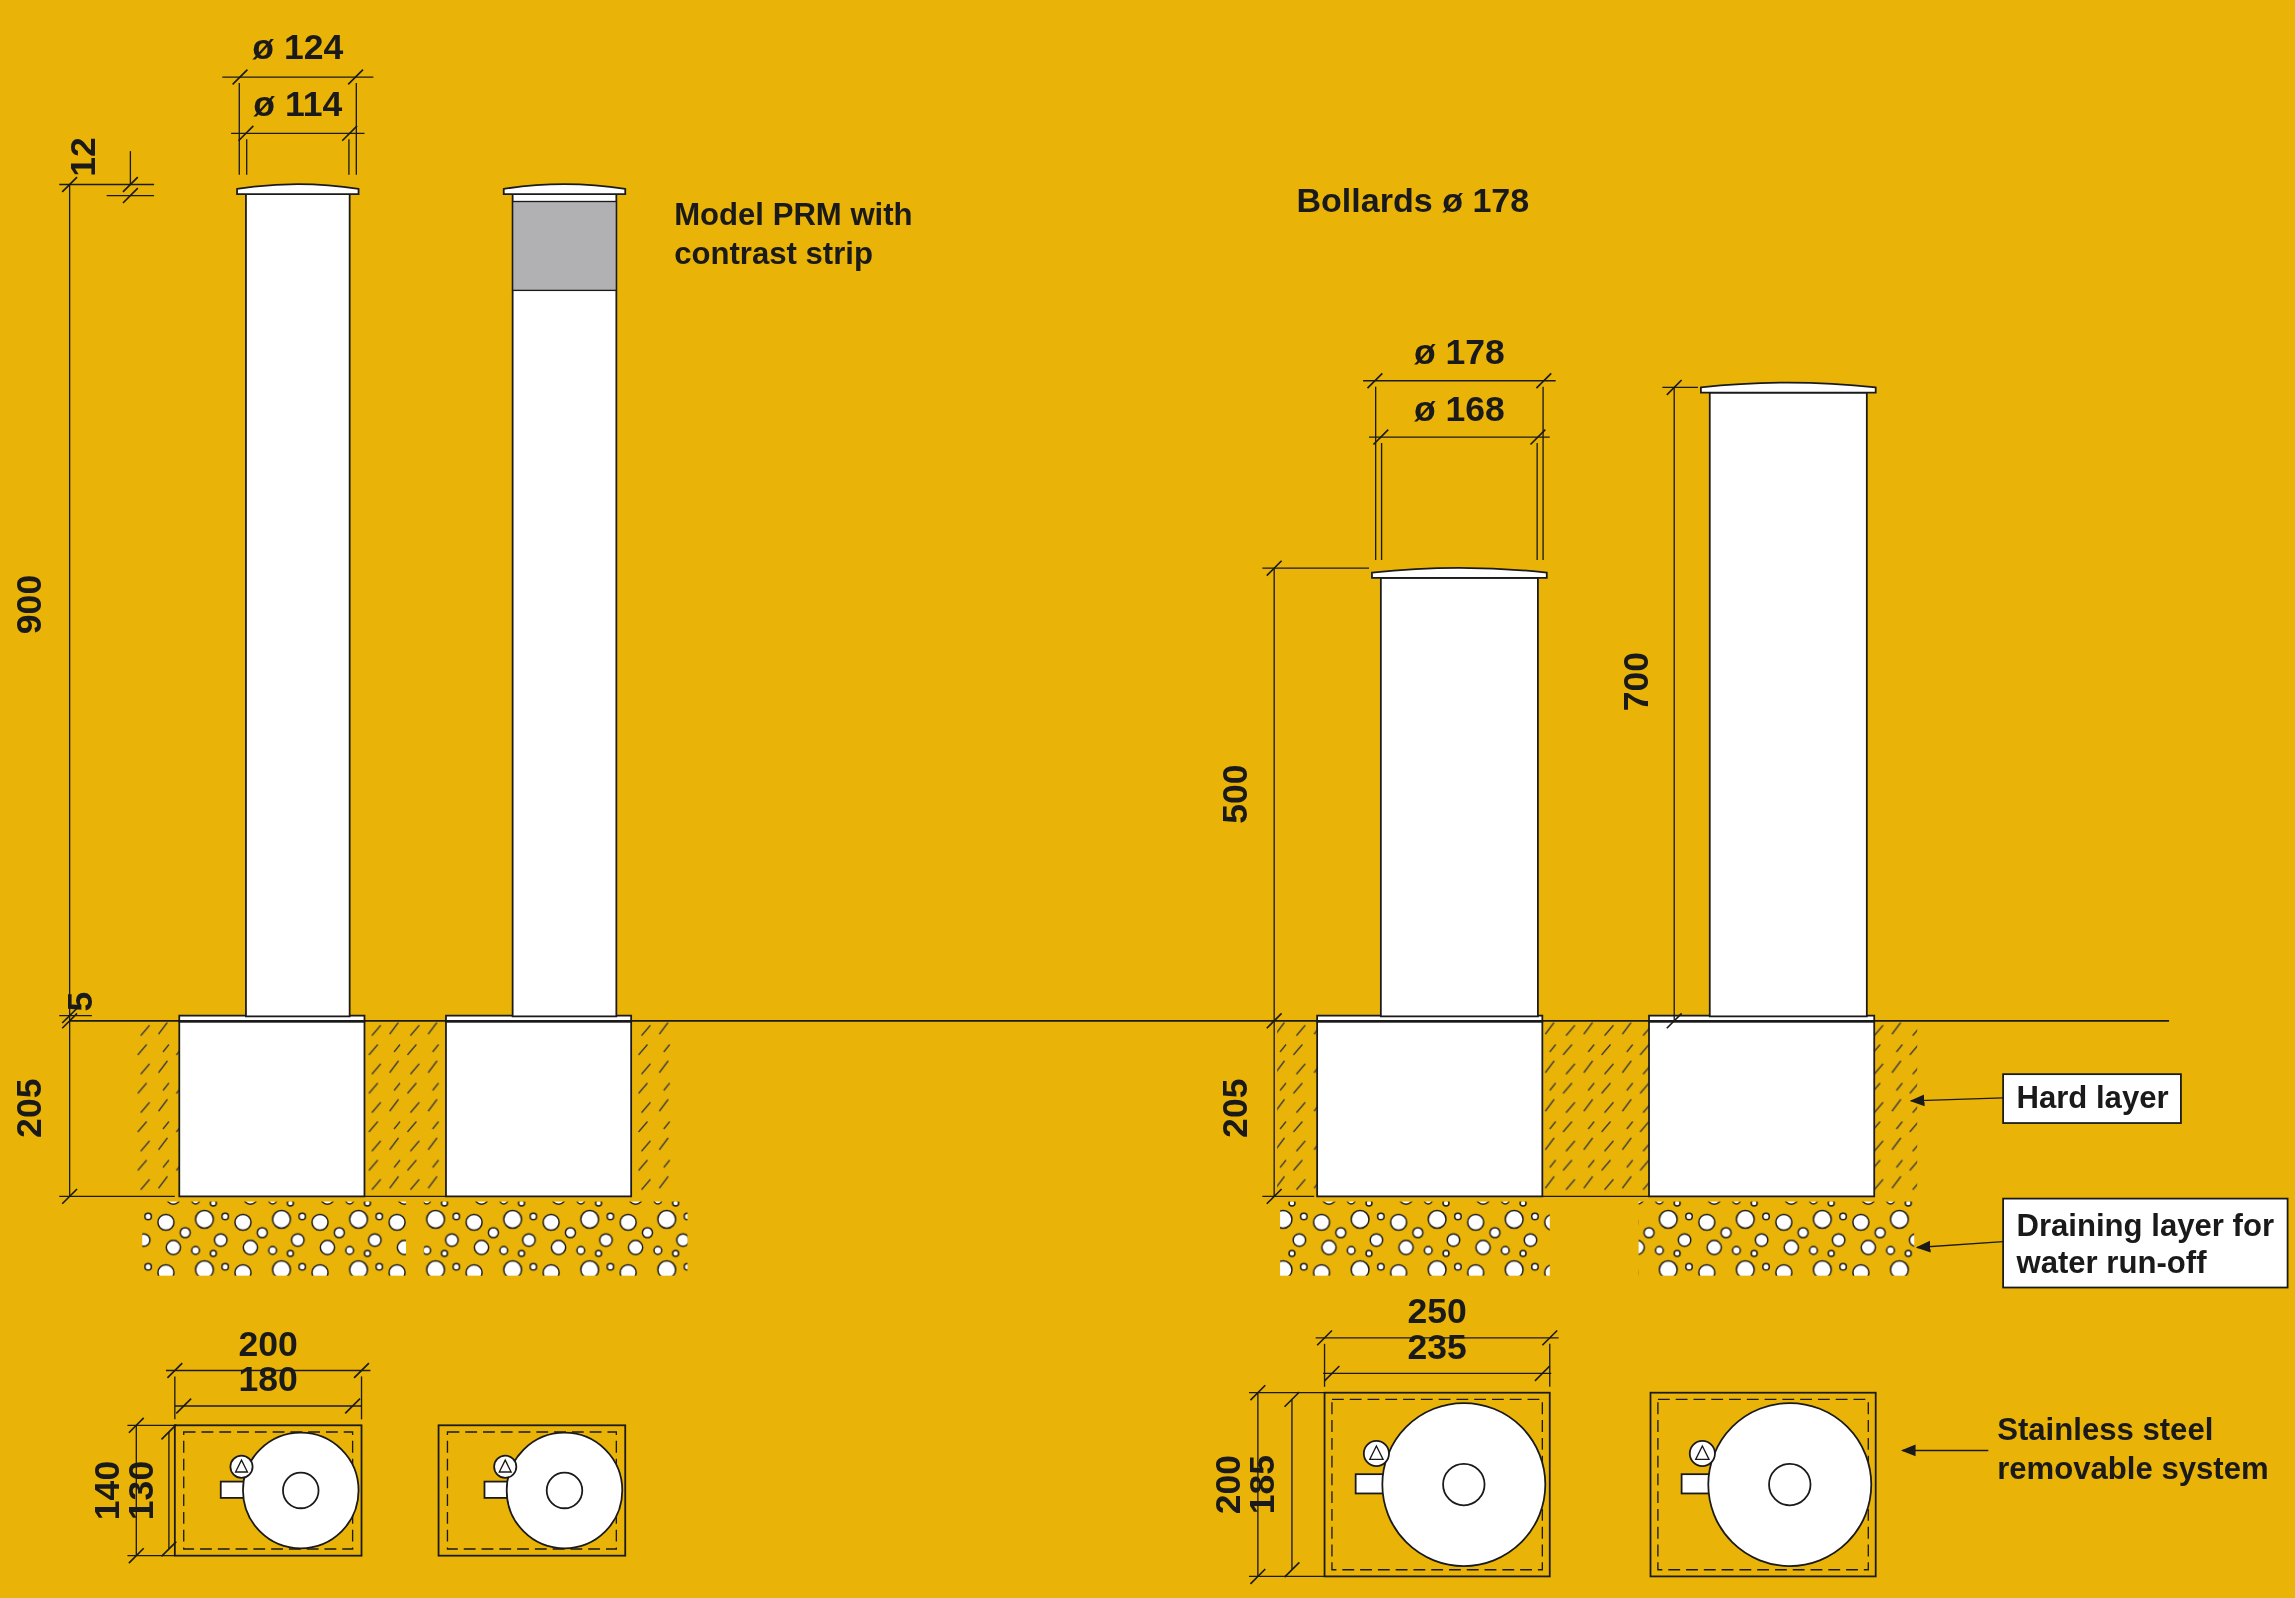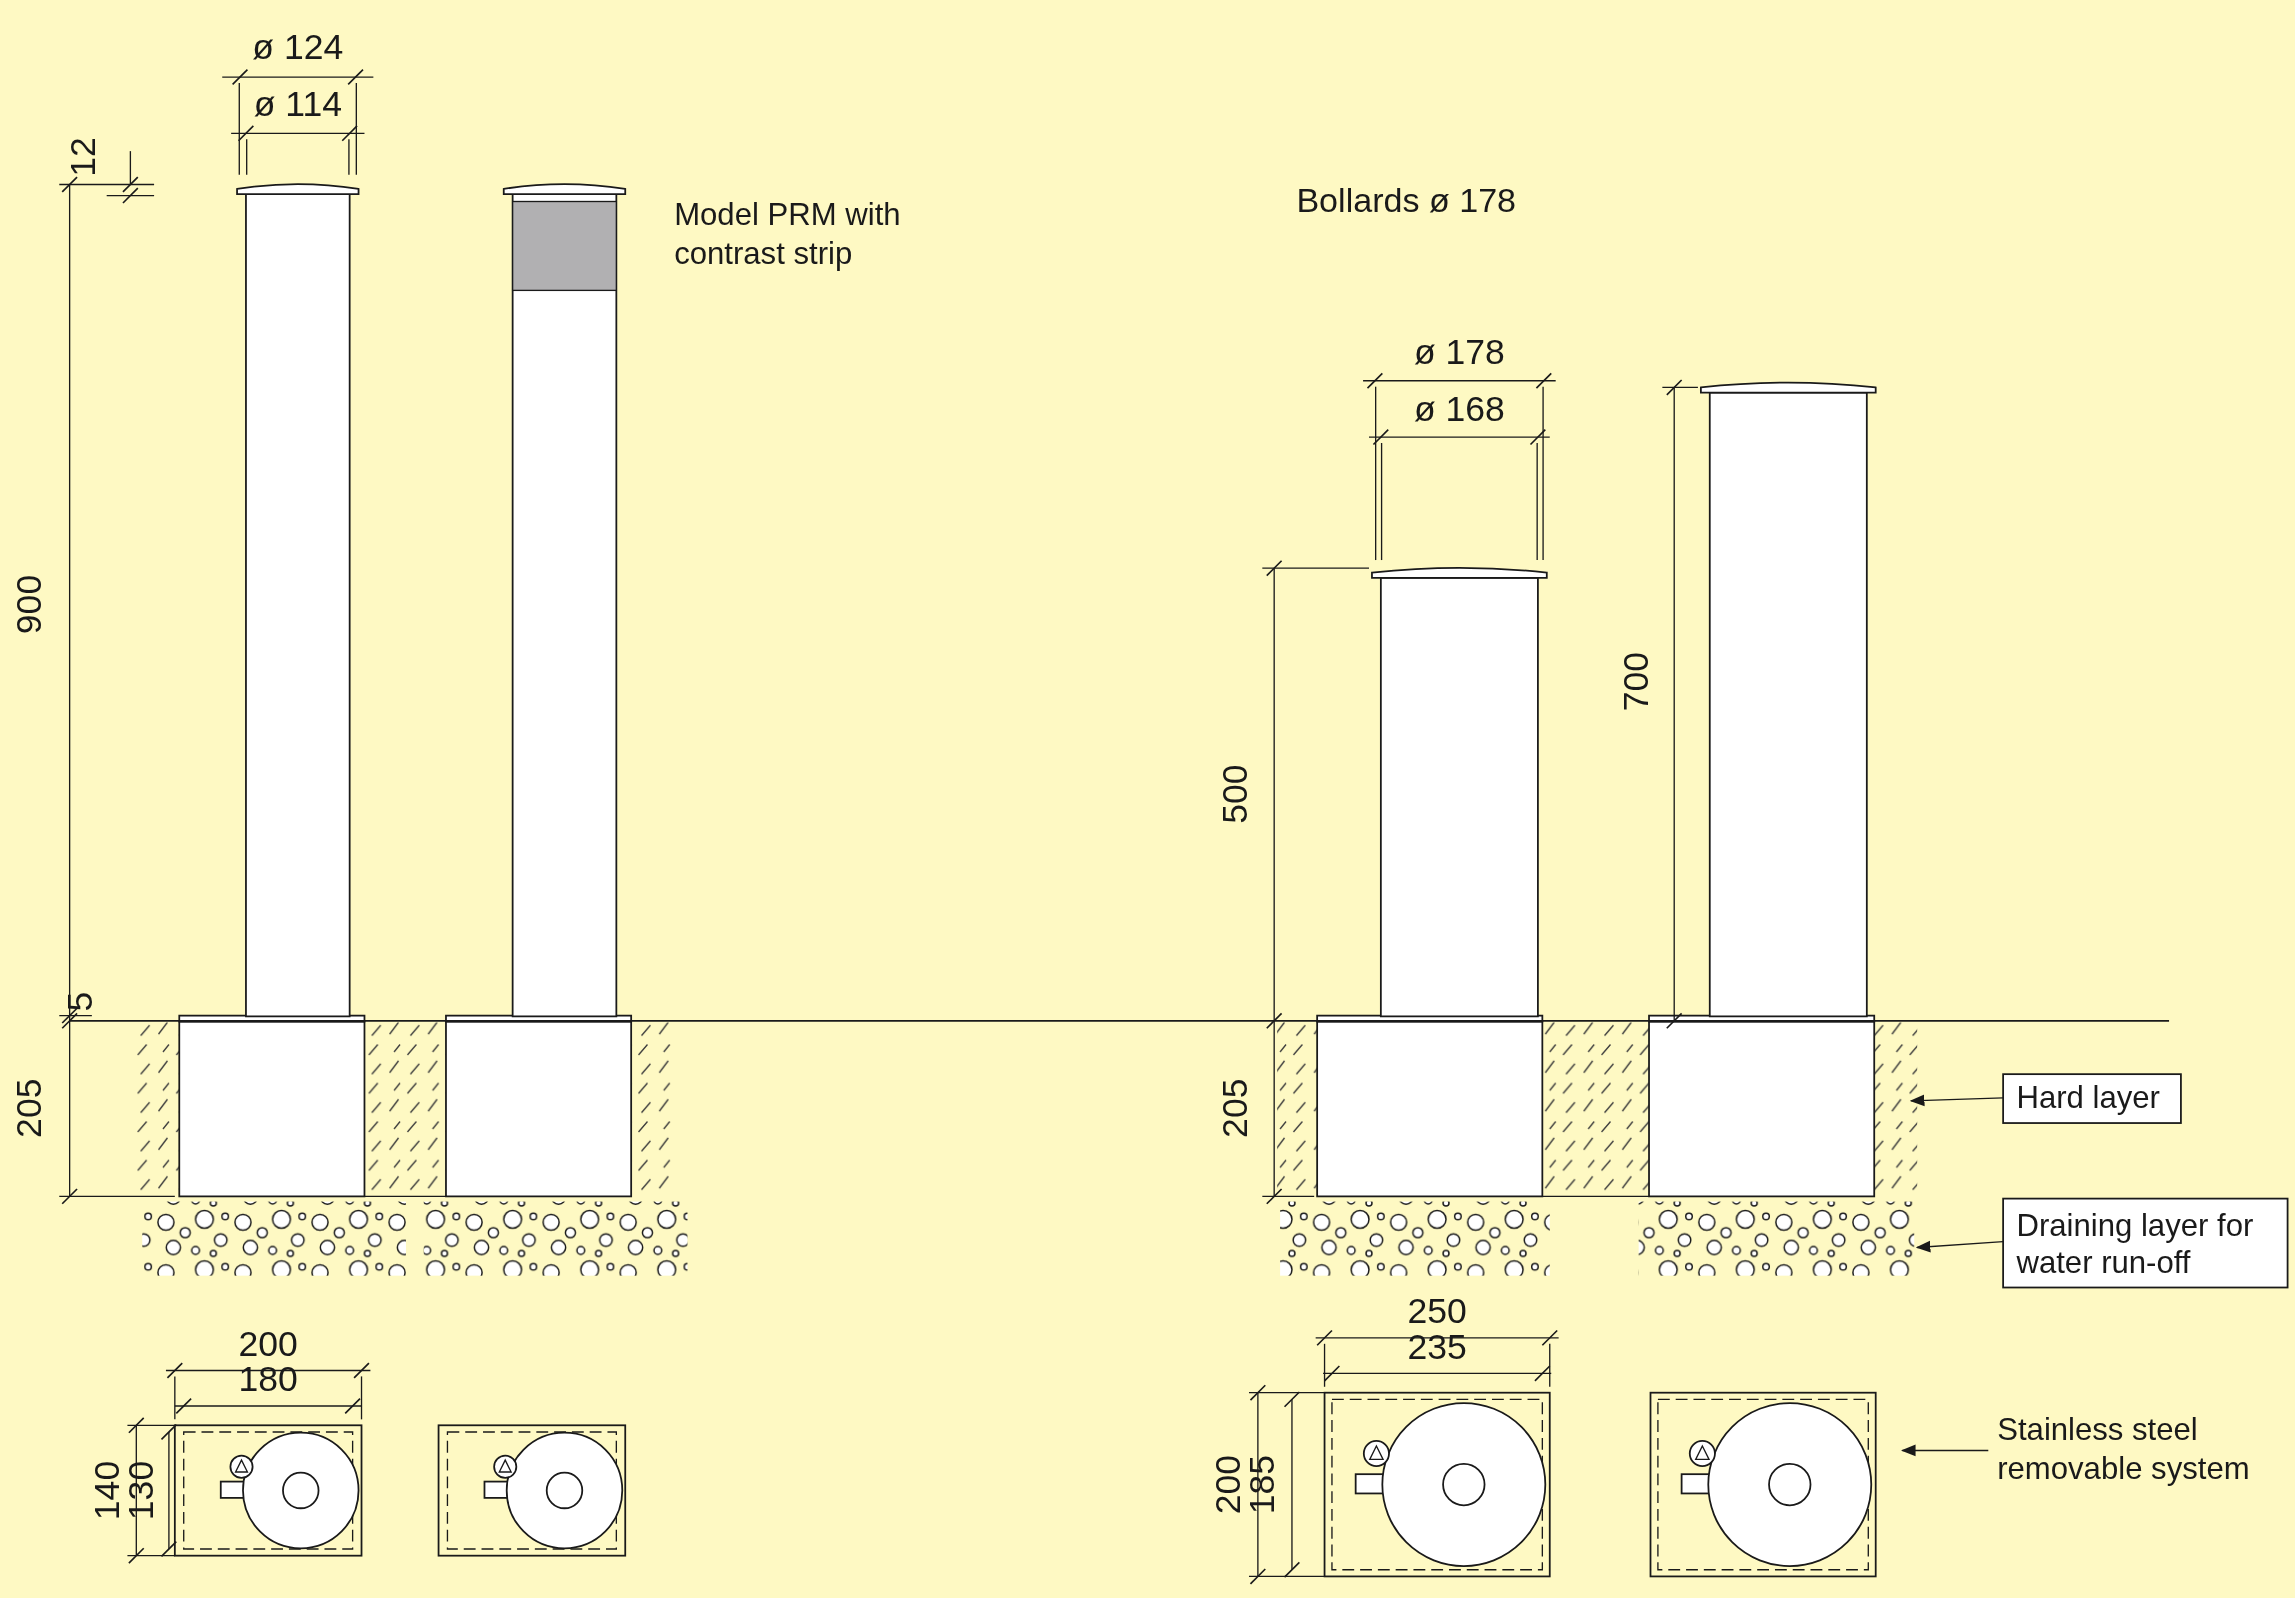--- a/index.html
+++ b/index.html
@@ -1,16 +1,16 @@
 <!DOCTYPE html>
 <html style="font-size:10px"><head>
 <meta charset="utf-8">
 <style>
   html, body { margin: 0; padding: 0; background: #ffffff; }
-  .canvas { width: 100%; display: block; background: #fef9c3; }
+  .canvas { width: 100%; display: block; background: #eab308; font-weight: bold; }
   svg { display: block; }
   .ln  { stroke: #1a1a1a; stroke-width: 1.2; fill: none; }
   .fw  { fill: #ffffff; stroke: #1a1a1a; stroke-width: 1.2; }
   .dim { stroke: #1a1a1a; stroke-width: 0.9; fill: none; }
   .tick{ stroke: #1a1a1a; stroke-width: 1.1; }
   .dashed { stroke-dasharray: 8 4; }
   .txt { font-family: "Liberation Sans", sans-serif; font-size: 24px; fill: #1a1a1a; }
   .lbl { font-family: "Liberation Sans", sans-serif; font-size: 21px; fill: #1a1a1a; }
   .ttl { font-family: "Liberation Sans", sans-serif; font-size: 23px; fill: #1a1a1a; }
   .mid { text-anchor: middle; }

